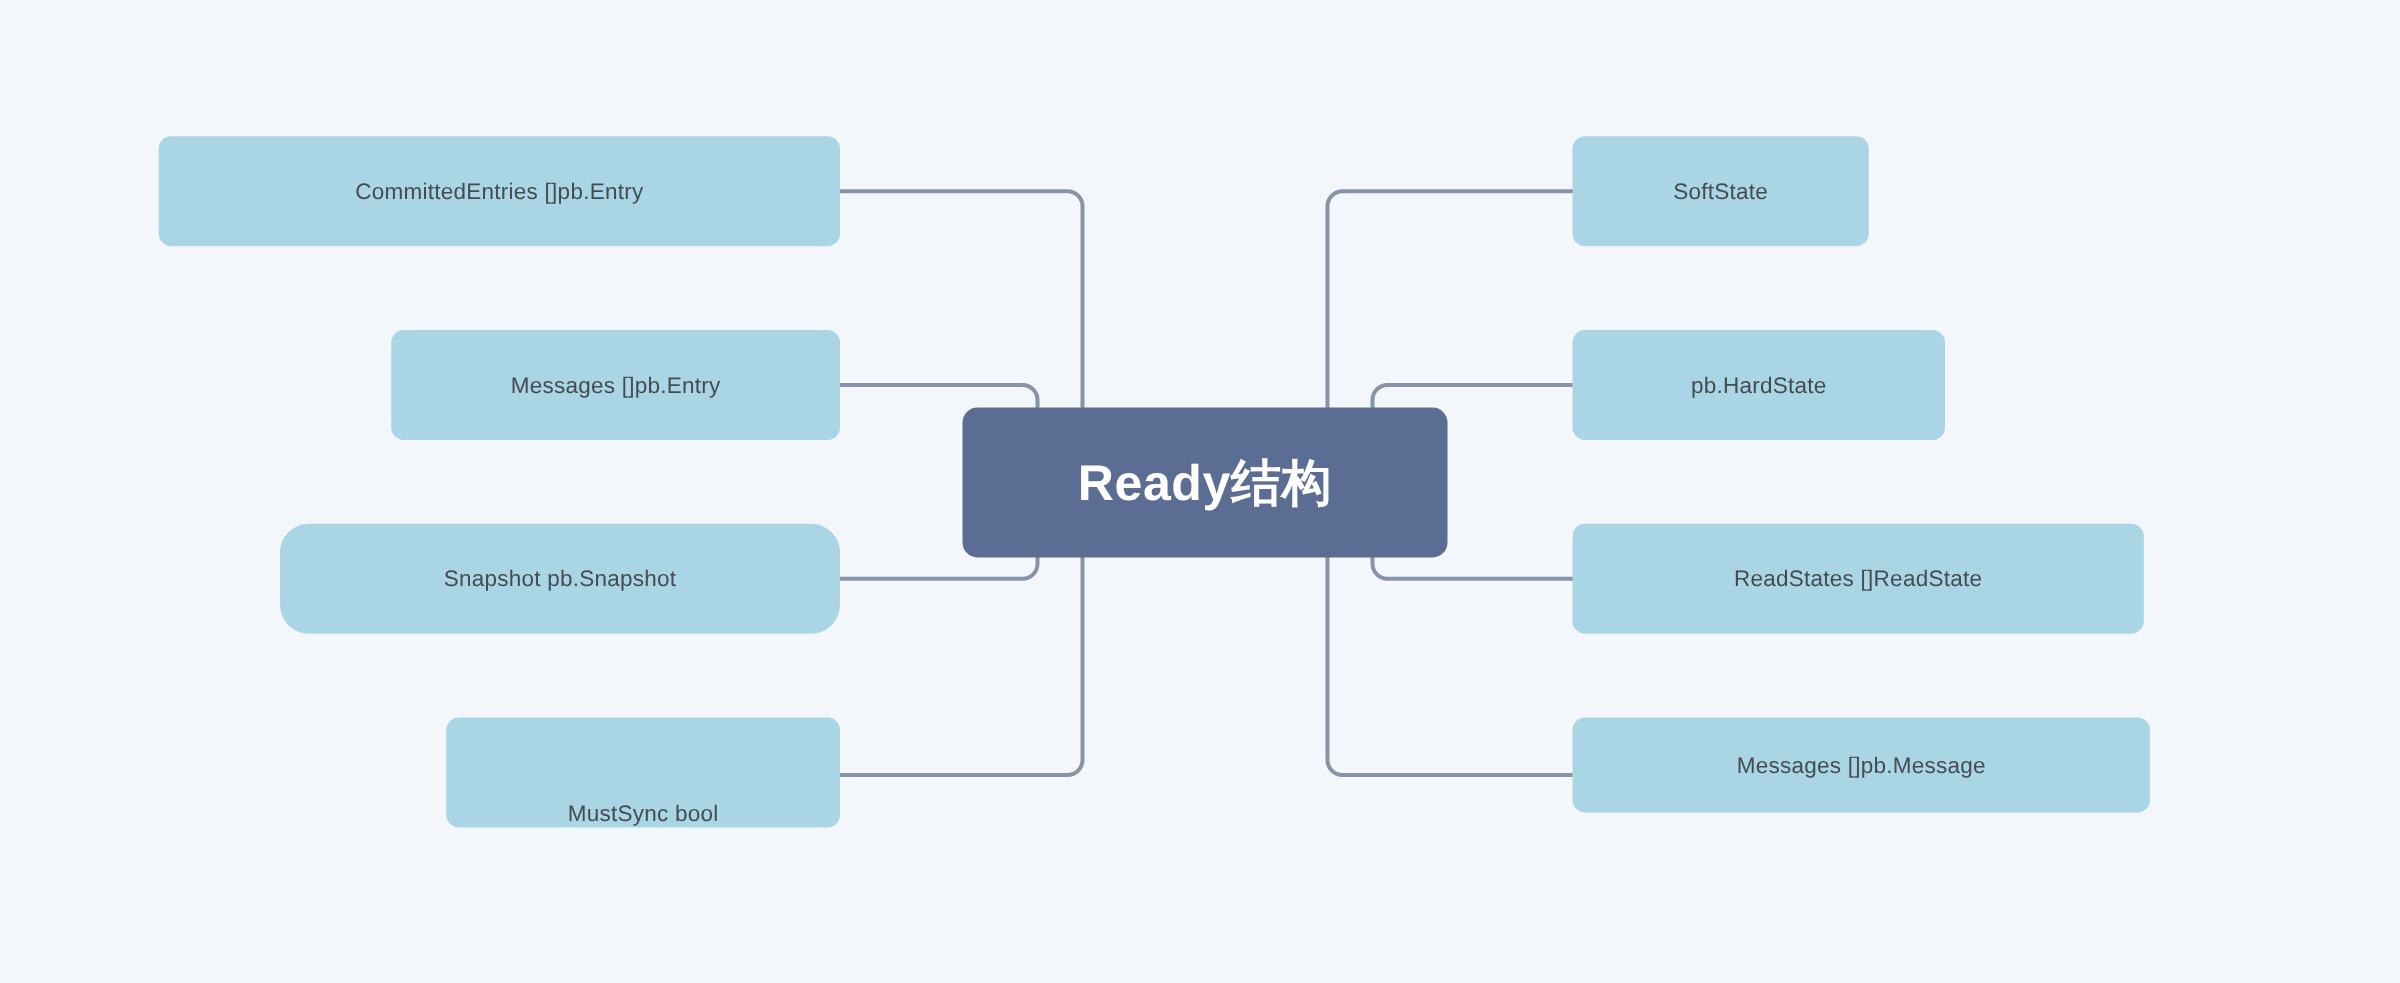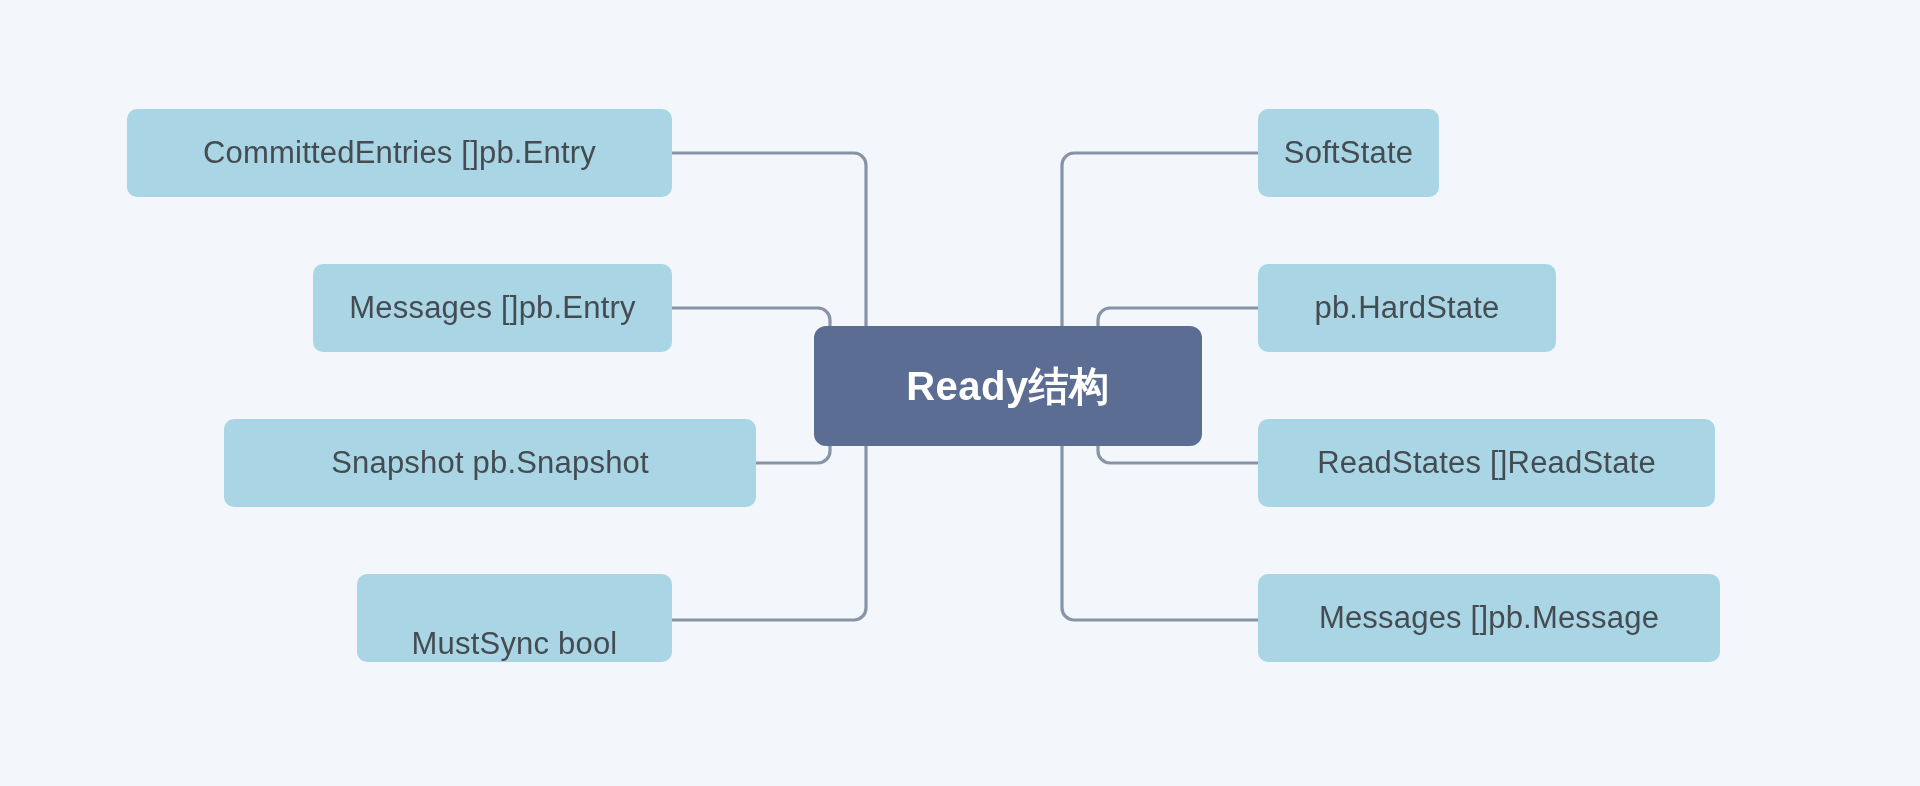--- a/index.html
+++ b/index.html
@@ -34,33 +34,32 @@
     display: flex;
     align-items: center;
     justify-content: center;
     border-radius: 10px;
     white-space: nowrap;
   }
 
   .leaf-node {
     background: #a9d5e4;
     color: #444c52;
-    font-size: 31px;
+    font-size: 18px;
     font-weight: 400;
     letter-spacing: 0.2px;
   }
 
   .center-node {
     background: #5c6d93;
     color: #ffffff;
     font-size: 40px;
     font-weight: 700;
     border-radius: 12px;
     letter-spacing: 0.5px;
-    margin-left: 44px;
   }
 </style>
 </head>
 <body>
 
 <div id="mindmap">
 
   <svg id="connectors" viewBox="0 0 1920 786" width="1920" height="786" xmlns="http://www.w3.org/2000/svg">
     <g fill="none" stroke="#8793a6" stroke-width="3.2" stroke-linecap="round" stroke-linejoin="round">
 
@@ -79,41 +78,41 @@
   </svg>
 
   <div class="node leaf-node" style="left:127px; top:109px; width:545px; height:88px;">
     <span>CommittedEntries []pb.Entry</span>
   </div>
 
   <div class="node leaf-node" style="left:313px; top:264px; width:359px; height:88px;">
     <span>Messages []pb.Entry</span>
   </div>
 
-  <div class="node leaf-node" style="left:224px; top:419px; width:532px; height:88px;">
+  <div class="node leaf-node" style="left:224px; top:419px; width:448px; height:88px;border-radius:23px;">
     <span>Snapshot pb.Snapshot</span>
   </div>
 
   <div class="node leaf-node" style="left:357px; top:574px; width:315px; height:88px;align-items:flex-end;">
     <span>MustSync bool</span>
   </div>
 
-  <div class="node leaf-node" style="left:1258px; top:109px; width:181px; height:88px;">
+  <div class="node leaf-node" style="left:1258px; top:109px; width:237px; height:88px;">
     <span>SoftState</span>
   </div>
 
   <div class="node leaf-node" style="left:1258px; top:264px; width:298px; height:88px;">
     <span>pb.HardState</span>
   </div>
 
   <div class="node leaf-node" style="left:1258px; top:419px; width:457px; height:88px;text-align:center;">
     <span>ReadStates []ReadState</span>
   </div>
 
-  <div class="node leaf-node" style="left:1258px; top:574px; width:462px; height:88px;">
+  <div class="node leaf-node" style="left:1258px; top:574px; width:462px; height:76px;">
     <span>Messages []pb.Message</span>
   </div>
 
   <div class="node center-node" style="left:770px; top:326px; width:388px; height:120px;">
     <span>Ready结构</span>
   </div>
 
 </div>
 
 </body></html>

